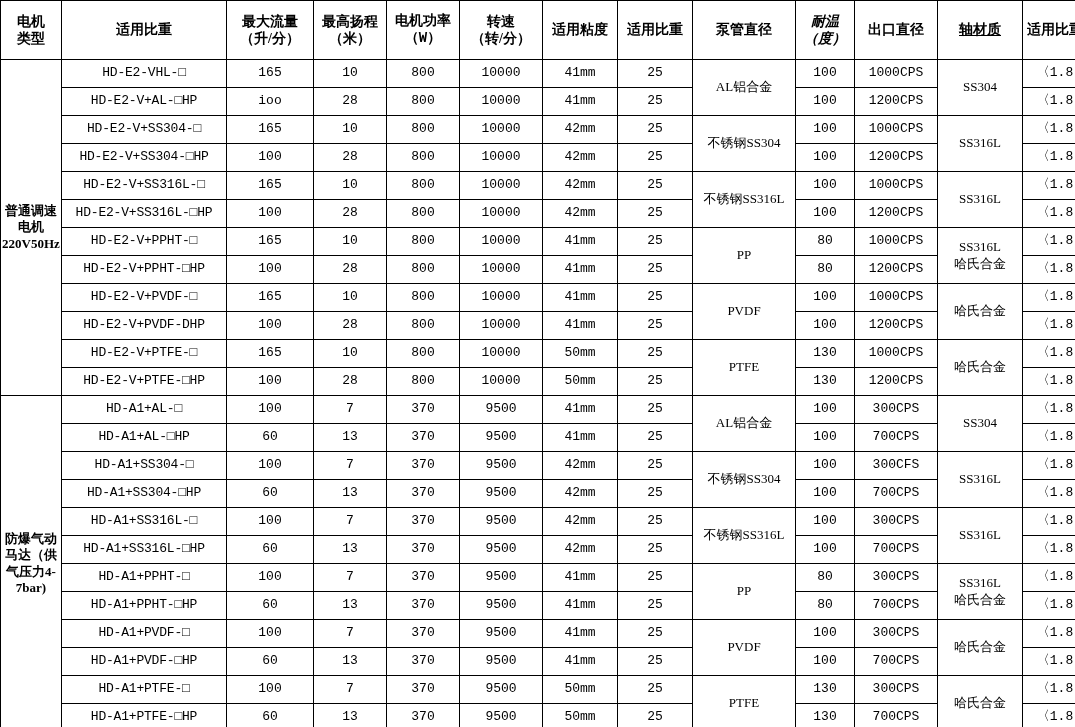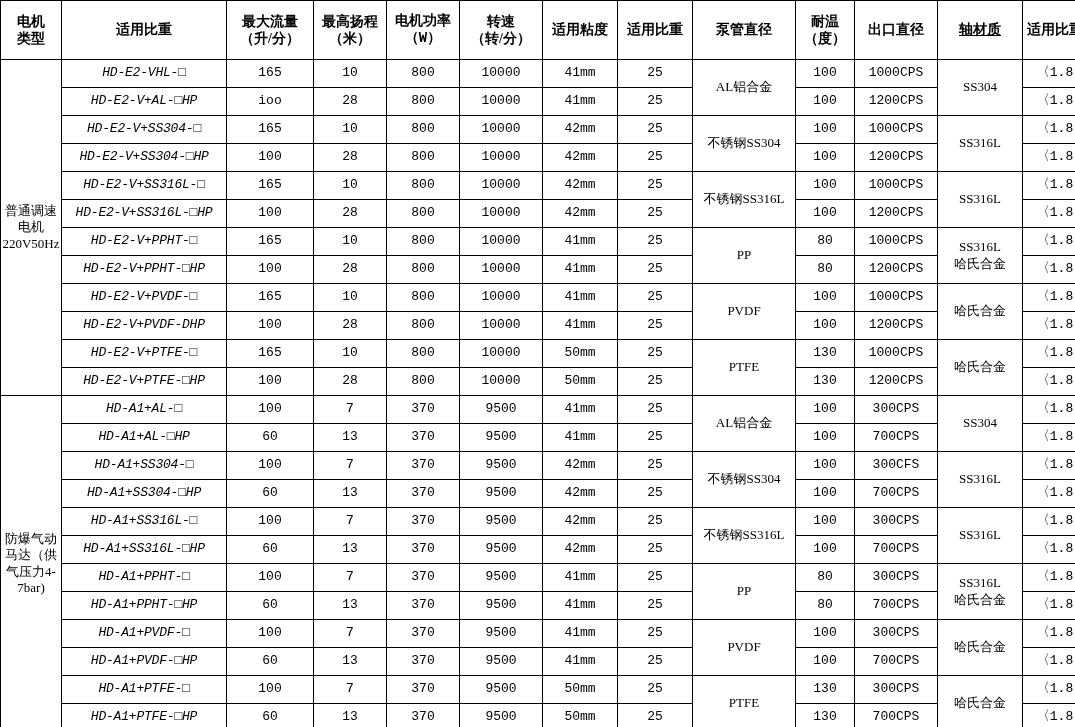--- a/index.html
+++ b/index.html
@@ -30,51 +30,50 @@
   table.spec thead th {
     font-weight: bold;
     font-size: 14px;
     height: 54px;
     padding: 2px 1px;
   }
   table.spec tbody td {
     height: 27px;
   }
   td.group {
-    font-weight: normal;
+    font-weight: bold;
     font-size: 14px;
     width: 58px;
     padding: 0 3px;
     line-height: 1.35;
   }
   td.model {
     text-align: left;
     padding-left: 6px;
     font-family: "Liberation Mono", monospace;
     font-size: 12.5px;
     letter-spacing: -0.2px;
-    font-style: italic;
   }
   td.mono {
     font-family: "Liberation Mono", monospace;
     font-size: 12.5px;
   }
   td.material, td.shaft {
     font-size: 13px;
   }
   th.c-group   { width: 58px; border-radius: 12px; }
   th.c-model   { width: 162px; }
   th.c-flow    { width: 84px; }
   th.c-head    { width: 70px; }
   th.c-power   { width: 70px; font-family: Liberation Mono, monospace; }
   th.c-speed   { width: 80px; }
   th.c-pipe    { width: 72px; }
   th.c-outlet  { width: 72px; }
   th.c-pmat    { width: 100px; }
-  th.c-temp    { width: 56px; }
+  th.c-temp    { width: 56px; font-style: italic; }
   th.c-visc    { width: 80px; }
   th.c-shaft   { width: 82px; text-decoration: underline; }
   th.c-grav    { width: 62px; }
 </style>
 </head>
 <body>
 
 <table class="spec">
   <thead>
     <tr>

